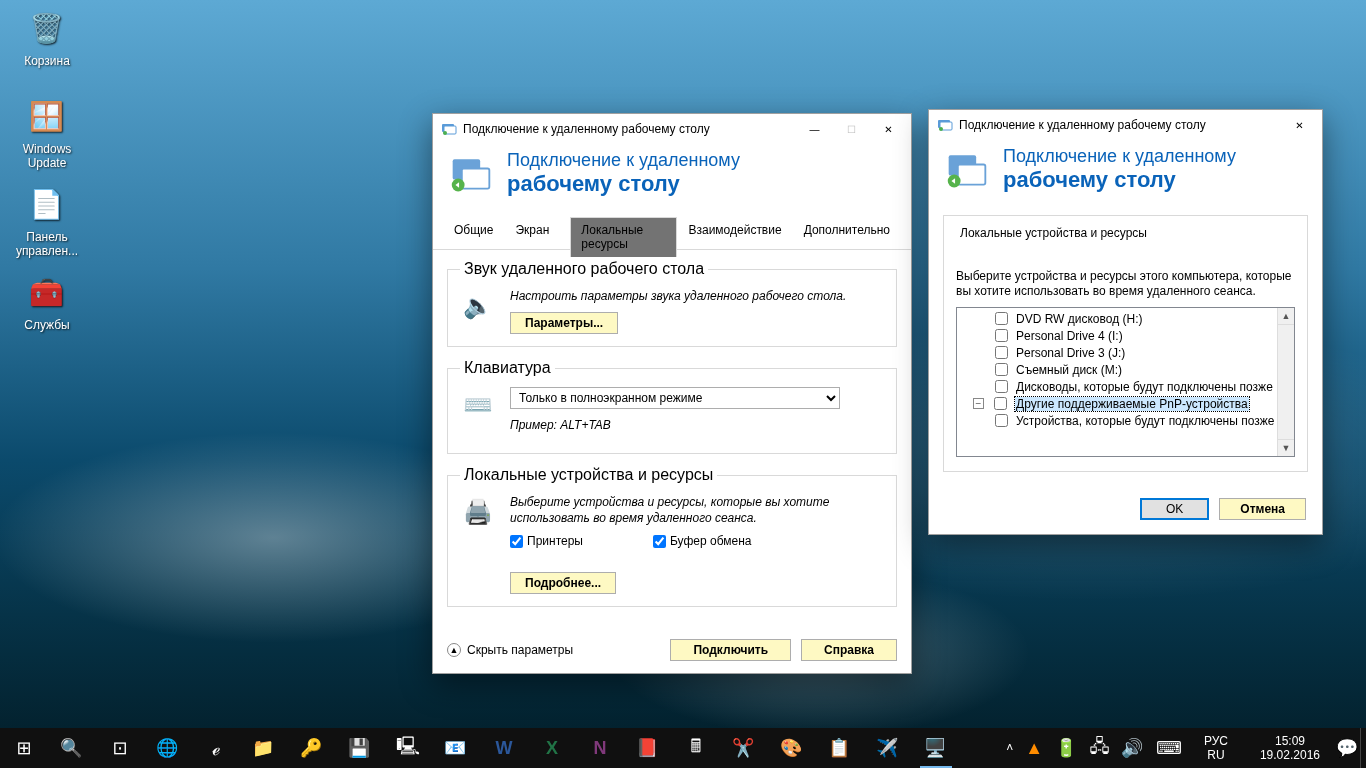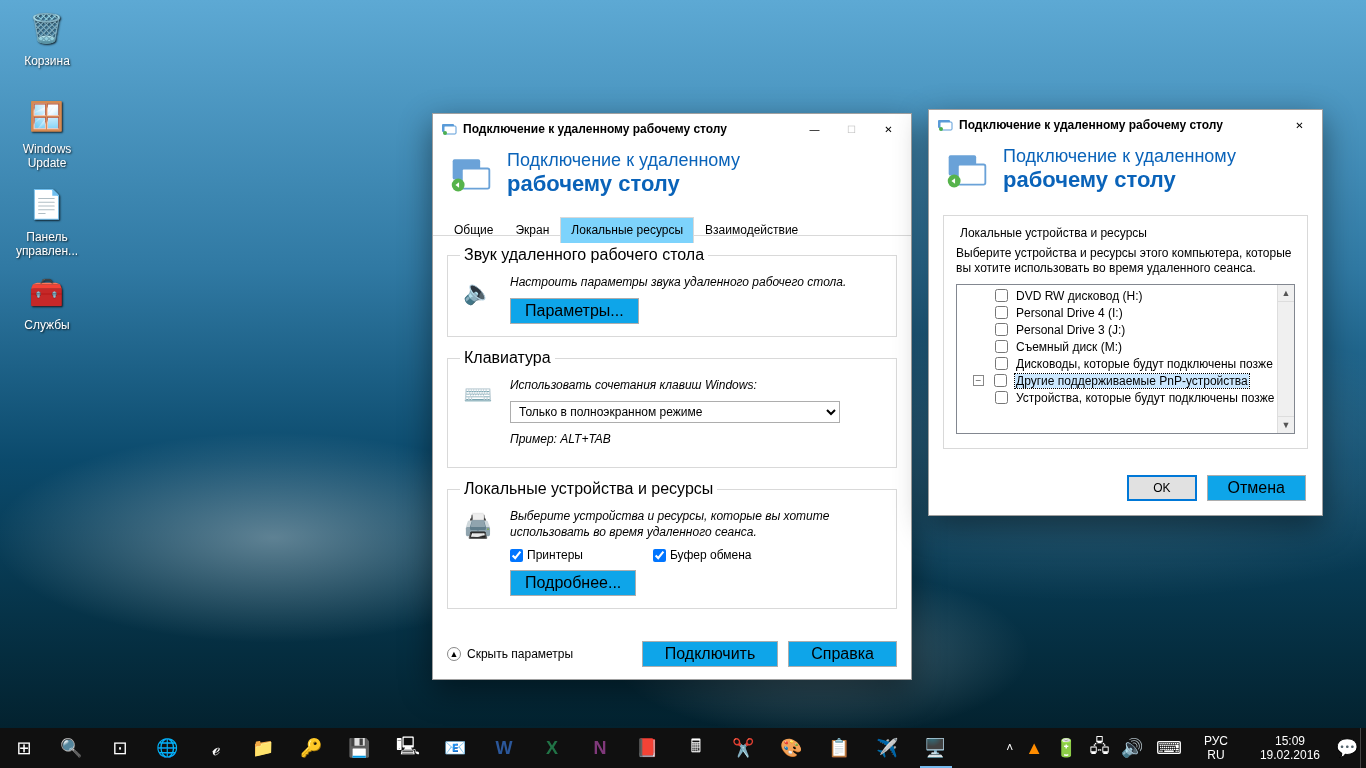--- a/index.html
+++ b/index.html
@@ -29,48 +29,48 @@
 
 .window {
   position: absolute;
   background: #fff;
   border: 1px solid #a0a0a0;
   box-shadow: 0 10px 30px rgba(0,0,0,.45);
 }
 .titlebar { height: 30px; display: flex; align-items: center; padding: 0 8px; background:#fff; border-bottom:0; }
 .titlebar.white { background:#fff; }
 .titlebar .ticon { width:16px; height:16px; margin-right:6px; display:inline-block; font-size:14px; }
-.titlebar .ttext { flex:1; font-size: 12px; font-weight: bold; }
+.titlebar .ttext { flex:1; font-size: 12px; }
 .winbtns { display:flex; }
 .winbtn { width: 45px; height: 30px; display:flex; align-items:center; justify-content:center; font-size:10px; color:#000; cursor:pointer; margin:-0px -8px 0 0; }
 .winbtn.min::after{content:"—";}
 .winbtn.max::after{content:"☐";}
 .winbtn.close::after{content:"✕";}
 .winbtn.disabled { color:#bbb; pointer-events:none; }
 
 .banner { display:flex; align-items:center; gap:14px; padding: 6px 16px 12px; }
 .banner .bicon { width:44px; height:44px; display:flex;align-items:center;justify-content:center; }
 .banner svg { width:44px; height:44px; }
 .banner .btext .l1 { color:#0a63b9; font-size:18px; }
 .banner .btext .l2 { color:#0a63b9; font-size:22px; font-weight:700; }
 
 
 .tabs { display:flex; padding: 0 10px; border-bottom:1px solid #d9d9d9; }
 .tab { padding:5px 10px 6px; border:1px solid transparent; border-bottom:none; font-size:12px; position:relative; top:8px; cursor:pointer; }
-.tab.active { border-color:#d9d9d9; background:#7dd3fc; }
+.tab.active { border-color:#d9d9d9; background:#737373;margin-left:10px; }
 .tabpage { padding: 10px 14px 8px; }
 
 fieldset { border:1px solid #d9d9d9; padding: 10px 12px 12px; margin-bottom: 12px; }
 legend { font-size:16px; padding:0 4px; }
 .row { display:flex; gap:14px; }
 .fs-icon { width:36px; height:36px; flex:0 0 36px; color:#666;font-size:24px;display:flex;align-items:center;justify-content:center;}
 .fs-body { flex:1; font-size:12px; }
 .fs-body p { margin-bottom:8px; line-height:16px;font-style:italic; }
 
-button.std { background:#0ea5e9; border:1px solid #adadad; padding:3px 14px; font-size:16px; cursor:pointer; }
+button.std { background:#fef9c3; border:1px solid #adadad; padding:3px 14px; font-size:12px; cursor:pointer;font-weight:bold; }
 button.primary { background:#e1e1e1; border:2px solid #0078d7; padding:2px 24px; font-size:12px; cursor:pointer; }
 select.std { width: 330px; border:1px solid #adadad; padding:2px 4px; font-size:12px; background:#fff;}
 label.chk { font-size:12px; display:inline-flex; align-items:center; gap:4px; }
 input[type=checkbox]{width:13px;height:13px;}
 
 .footer { display:flex; align-items:center; padding:12px 14px; gap:10px; border-top:0; }
 .footer .hide { flex:1; display:flex; align-items:center; gap:6px; cursor:pointer; color:#000; font-size:12px;}
 .footer .hide .arrow{ width:14px;height:14px;border:1px solid #888;border-radius:50%;display:flex;align-items:center;justify-content:center;font-size:9px;}
 
 
@@ -153,55 +153,55 @@
       <div class="l1">Подключение к удаленному</div>
       <div class="l2">рабочему столу</div>
     </div>
   </div>
 
   <div class="tabs">
     <div class="tab">Общие</div>
     <div class="tab">Экран</div>
     <div class="tab active">Локальные ресурсы</div>
     <div class="tab">Взаимодействие</div>
+    <div class="tab">Дополнительно</div>
   </div>
 
   <div class="tabpage">
     <fieldset>
       <legend>Звук удаленного рабочего стола</legend>
       <div class="row">
         <div class="fs-icon">🔈</div>
         <div class="fs-body">
           <p>Настроить параметры звука удаленного рабочего стола.</p>
           <button class="std">Параметры...</button>
         </div>
       </div>
     </fieldset>
 
     <fieldset>
       <legend>Клавиатура</legend>
       <div class="row">
         <div class="fs-icon">⌨️</div>
         <div class="fs-body">
-          <p>Использовать сочетания клавиш Windows:</p>
           <select class="std">
             <option>Только в полноэкранном режиме</option>
           </select>
           <p style="margin-top:8px">Пример: ALT+TAB</p>
         </div>
       </div>
     </fieldset>
 
     <fieldset>
       <legend>Локальные устройства и ресурсы</legend>
       <div class="row">
         <div class="fs-icon">🖨️</div>
         <div class="fs-body">
           <p>Выберите устройства и ресурсы, которые вы хотите использовать во время удаленного сеанса.</p>
-          <div style="display:flex;gap:70px;margin-bottom:8px;">
+          <div style="display:flex;gap:70px;margin-bottom:24px;">
             <label class="chk">
                 <input type="checkbox" checked="" style="">
                 <span>Принтеры</span>
               </label>
             <label class="chk">
                 <input type="checkbox" checked="" style="">
                 <span>Буфер обмена</span>
               </label>
           </div>
           <button class="std">Подробнее...</button>
@@ -246,21 +246,21 @@
     </div>
     <div class="btext">
       <div class="l1">Подключение к удаленному</div>
       <div class="l2">рабочему столу</div>
     </div>
   </div>
 
   <div class="w2-body">
     <div class="groupbox">
       <div class="grouptitle">Локальные устройства и ресурсы</div>
-      <p style="font-size:12px;line-height:15px;">Выберите устройства и ресурсы этого компьютера, которые вы хотите использовать во время удаленного сеанса.</p>
+      <p style="font-size:12px;line-height:15px;margin-top:23px;">Выберите устройства и ресурсы этого компьютера, которые вы хотите использовать во время удаленного сеанса.</p>
 
       <div class="treebox">
         <div class="tree">
           <div class="tree-item">
               <input type="checkbox" style="">
               <span>DVD RW дисковод (H:)</span>
             </div>
           <div class="tree-item">
               <input type="checkbox" style="">
               <span>Personal Drive 4 (I:)</span>

